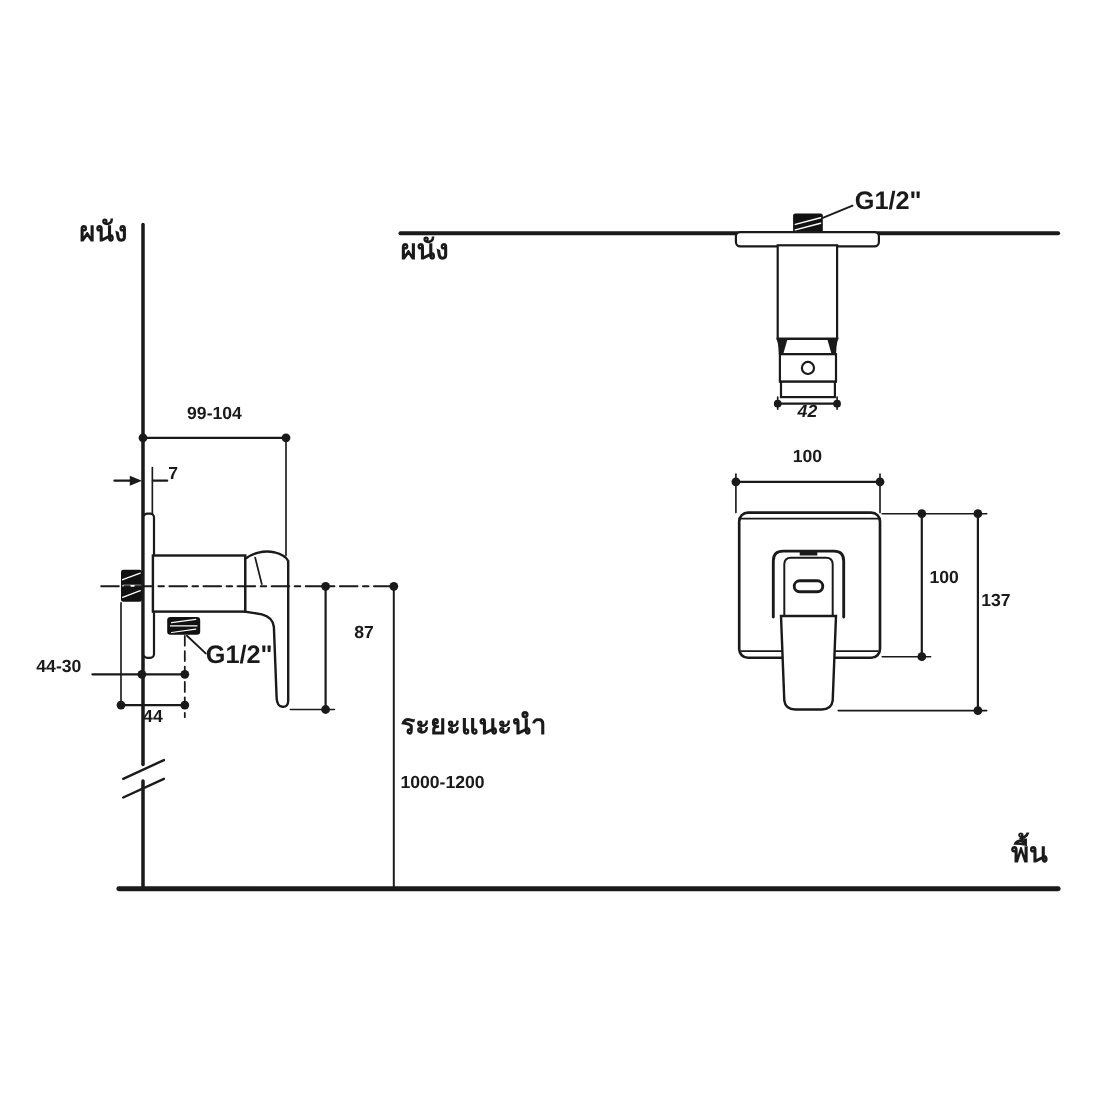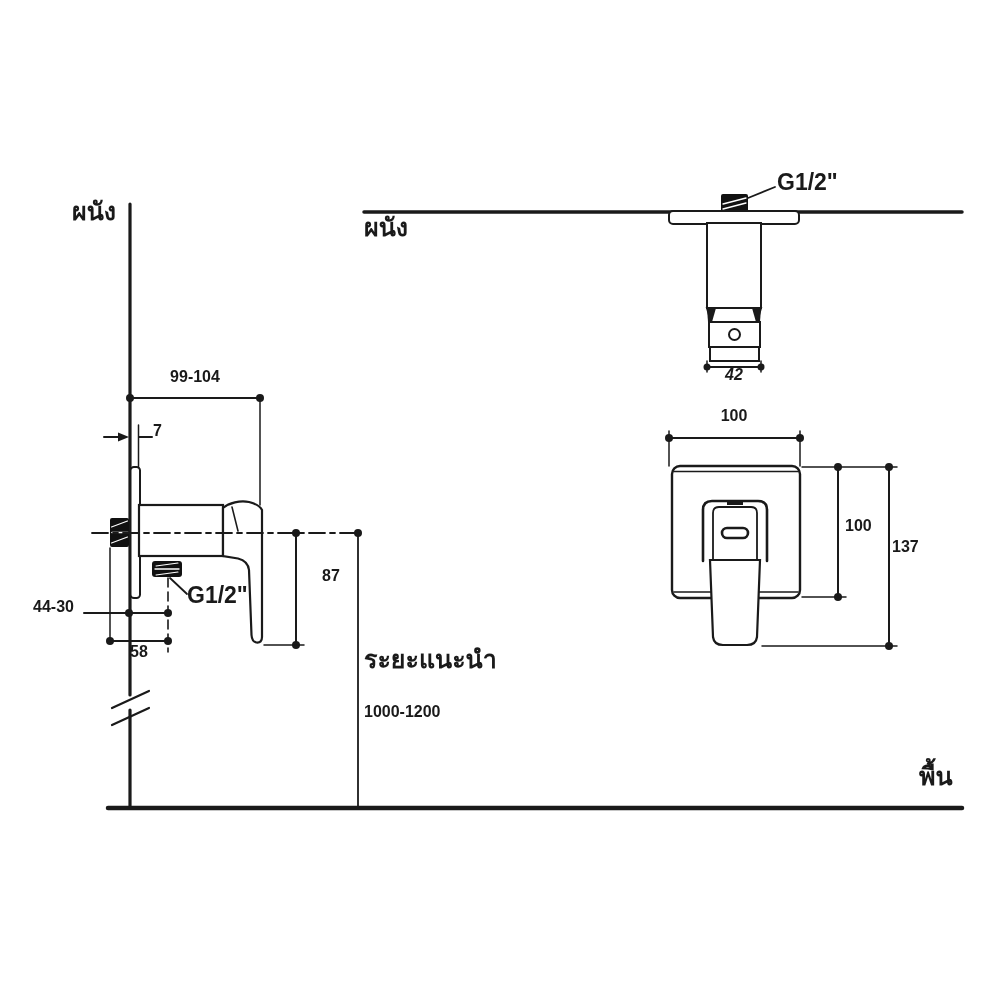--- a/index.html
+++ b/index.html
@@ -178,21 +178,21 @@
         </g>
       </g>
     </g>
   </svg>
 
   <div class="lbl thai" style="left:72px;top:198px;">ผนัง</div>
   <div class="lbl num ctr" style="left:130px;width:130px;top:369px;">99-104</div>
   <div class="lbl num" style="left:153px;top:423px;">7</div>
   <div class="lbl thread" style="left:187px;top:583px;">G1/2"</div>
   <div class="lbl num" style="left:33px;top:599px;">44-30</div>
-  <div class="lbl num ctr" style="left:110px;width:58px;top:644px;">58</div>
+  <div class="lbl num ctr" style="left:110px;width:58px;top:644px;">44</div>
   <div class="lbl num" style="left:302px;top:568px;margin-left:20px;">87</div>
   <div class="lbl thai" style="left:364px;top:646px;text-align:center;">ระยะแนะนำ</div>
   <div class="lbl num" style="left:364px;top:704px;">1000-1200</div>
   <div class="lbl thai" style="left:919px;top:763px;text-align:center;">พื้น</div>
 
   <div class="lbl thai" style="left:364px;top:214px;">ผนัง</div>
   <div class="lbl thread" style="left:777px;top:170px;">G1/2"</div>
   <div class="lbl num ctr" style="left:707px;width:54px;top:367px;font-style:italic;">42</div>
 
   <div class="lbl num ctr" style="left:684px;width:100px;top:408px;">100</div>

